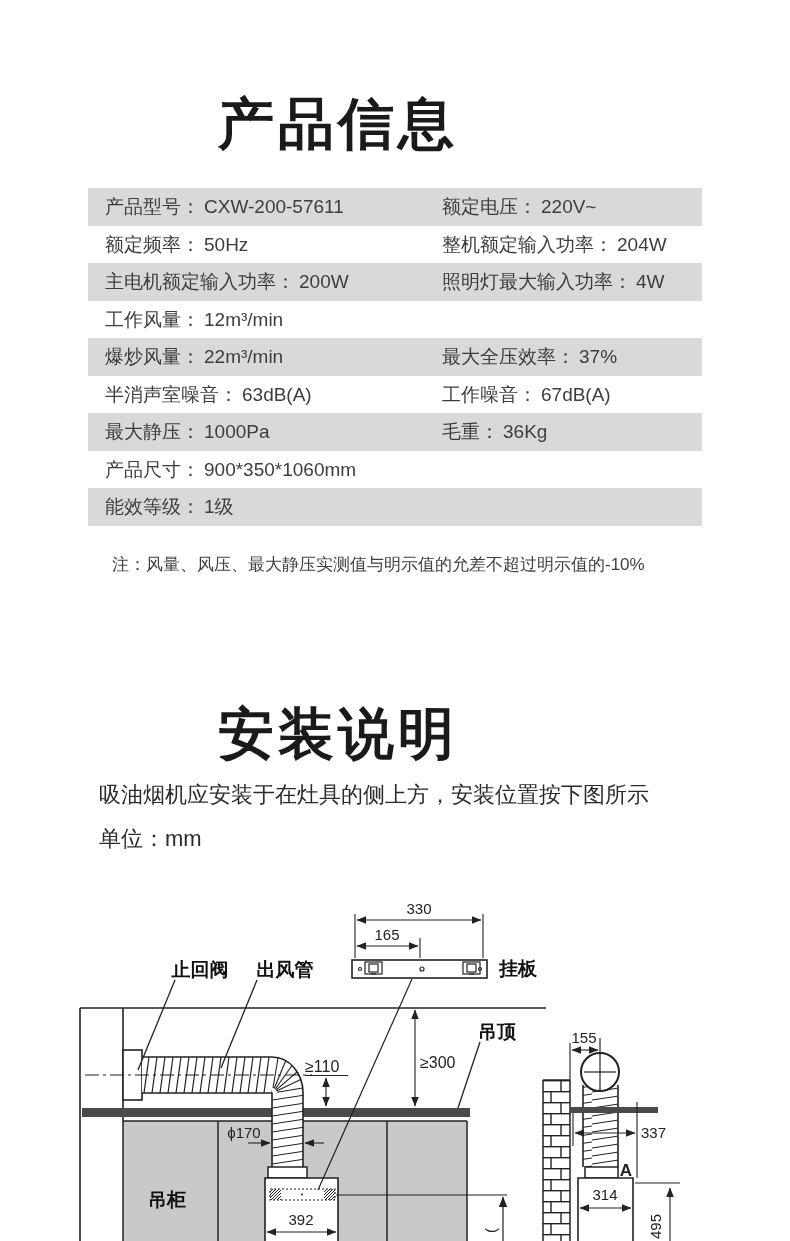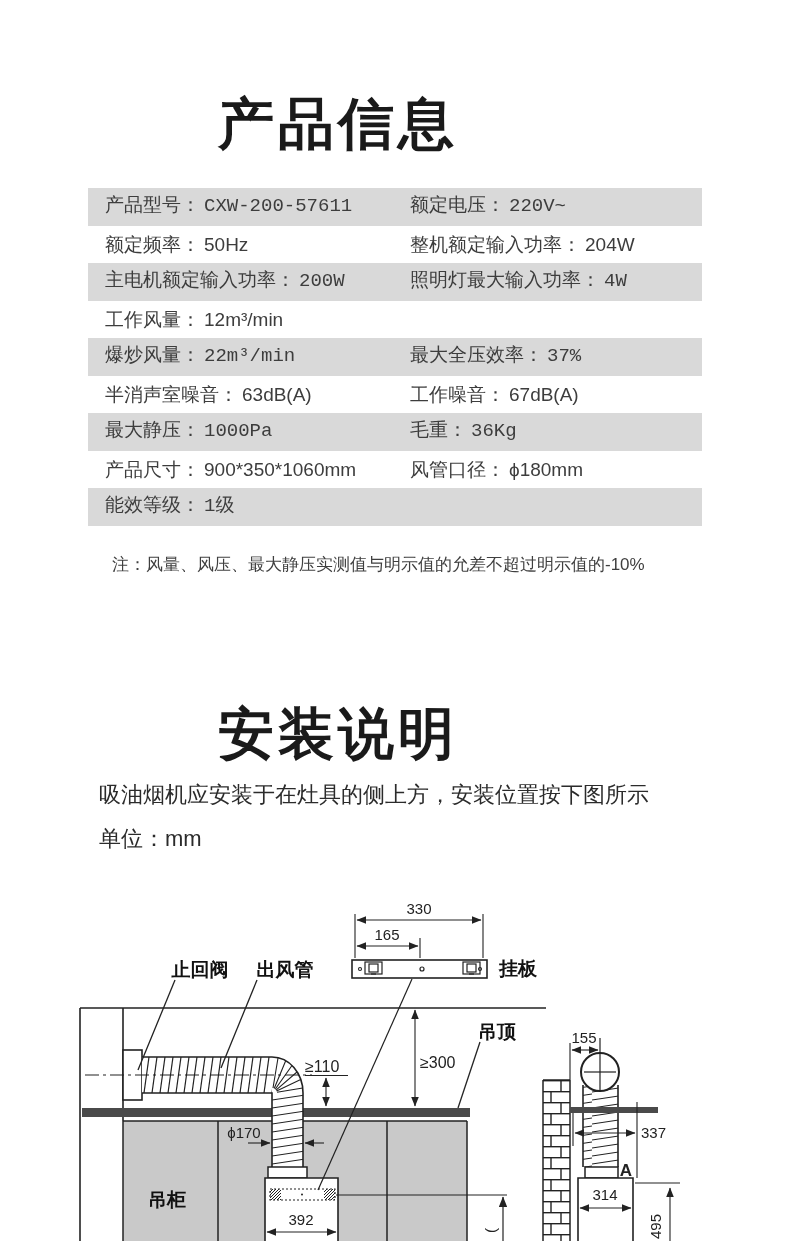--- a/index.html
+++ b/index.html
@@ -11,24 +11,24 @@
     position:absolute;left:0;width:676px;text-align:center;
     font-size:56px;font-weight:900;color:#1a1a1a;letter-spacing:4px;line-height:1;
   }
   #title-product{top:58px;}
   #title-install{top:668px;}
   .spec-table{
     position:absolute;left:88px;top:188px;width:614px;
     font-size:19px;color:#3d3d3d;
   }
   .spec-row{display:flex;height:37.5px;line-height:37.5px;}
-  .spec-row.gray{background:#d9d9d9;font-family:Liberation Mono, monospace;}
+  .spec-row.gray{background:#d9d9d9;}
   .spec-cell{white-space:nowrap;}
   .spec-cell.left{width:305px;padding-left:17px;}
-  .spec-cell.right{flex:1;}
+  .spec-cell.right{flex:1;margin-left:32px;}
   .spec-label{margin-right:4px;}
   .note{
     position:absolute;left:112px;top:553px;font-size:17px;color:#3f3f3f;
   }
   .para{
     position:absolute;left:88px;font-size:22px;color:#2b2b2b;margin-left:11px;
   }
   #para-line1{top:780px;}
   #para-line2{top:824px;}
   #diagram{position:absolute;left:60px;top:880px;}
@@ -65,21 +65,20 @@
   <div class="spec-row">
     <div class="spec-cell left"><span class="spec-label">半消声室噪音：</span><span>63dB(A)</span></div>
     <div class="spec-cell right"><span class="spec-label">工作噪音：</span><span>67dB(A)</span></div>
   </div>
   <div class="spec-row gray">
     <div class="spec-cell left"><span class="spec-label">最大静压：</span><span>1000Pa</span></div>
     <div class="spec-cell right"><span class="spec-label">毛重：</span><span>36Kg</span></div>
   </div>
   <div class="spec-row">
     <div class="spec-cell left"><span class="spec-label">产品尺寸：</span><span>900*350*1060mm</span></div>
-    <div class="spec-cell right"><span class="spec-label">风管口径：</span><span>ϕ180mm</span></div>
   </div>
   <div class="spec-row gray">
     <div class="spec-cell left"><span class="spec-label">能效等级：</span><span>1级</span></div>
     <div class="spec-cell right"><span class="spec-label"></span><span></span></div>
   </div>
 </div>
 
 <div class="note">注：风量、风压、最大静压实测值与明示值的允差不超过明示值的-10%</div>
 
 <h1 class="title" id="title-install">安装说明</h1>

